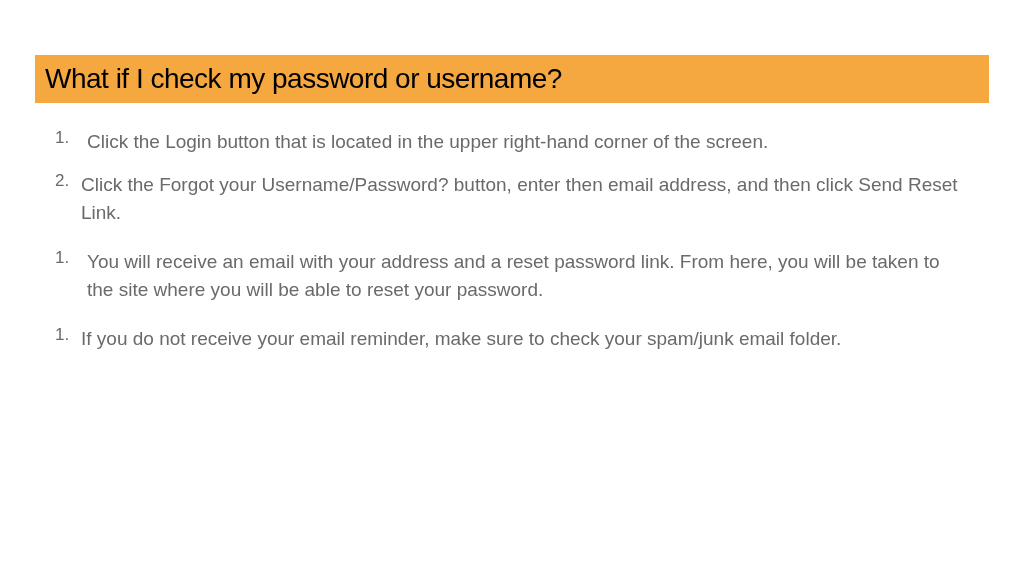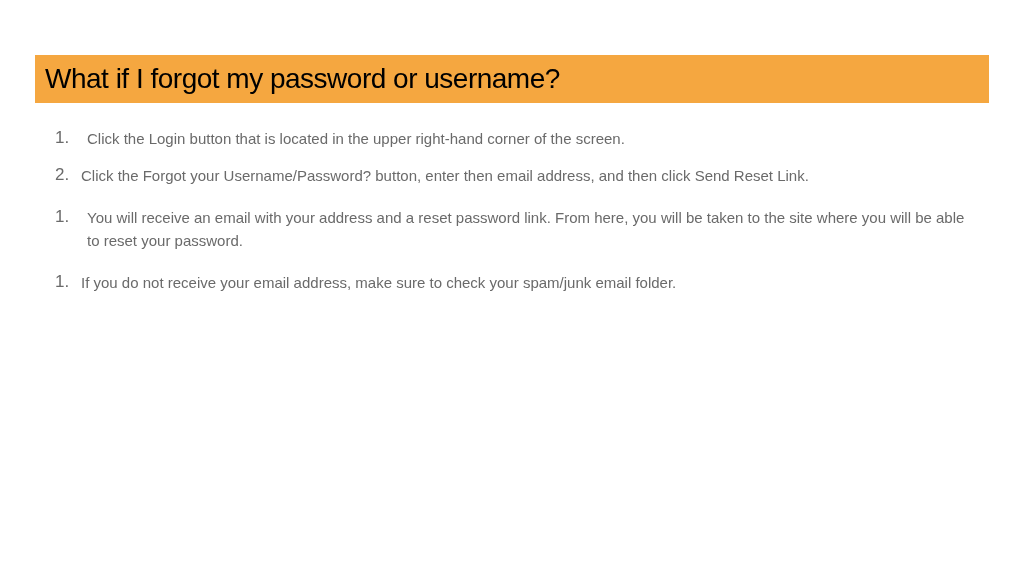--- a/index.html
+++ b/index.html
@@ -35,37 +35,37 @@
     }
     .step-number {
       font-family: 'Comic Sans MS', cursive, sans-serif;
       font-size: 17px;
       color: #6a6a6a;
       min-width: 26px;
       text-align: left;
     }
     .step-text {
       font-family: 'Comic Sans MS', cursive, sans-serif;
-      font-size: 15px;
+      font-size: 19px;
       color: #6a6a6a;
       line-height: 1.5;
       flex: 1;
     }
     .group-gap {
       margin-bottom: 20px;
     }
     .slight-indent .step-text {
       padding-left: 6px;
     }
   </style>
 </head>
 <body>
 
 <div class="title-bar">
-  <div class="title-text">What if I forgot my password or username?</div>
+  <div class="title-text">What if I check my password or username?</div>
 </div>
 
 <div class="content">
 
   <div class="step-row slight-indent">
     <div class="step-number">1.</div>
     <div class="step-text">Click the Login button that is located in the upper right-hand corner of the screen.</div>
   </div>
 
   <div class="step-row group-gap">
@@ -73,16 +73,16 @@
     <div class="step-text">Click the Forgot your Username/Password? button, enter then email address, and then click Send Reset Link.</div>
   </div>
 
   <div class="step-row slight-indent group-gap">
     <div class="step-number">1.</div>
     <div class="step-text">You will receive an email with your address and a reset password link. From here, you will be taken to the site where you will be able to reset your password.</div>
   </div>
 
   <div class="step-row">
     <div class="step-number">1.</div>
-    <div class="step-text">If you do not receive your email address, make sure to check your spam/junk email folder.</div>
+    <div class="step-text">If you do not receive your email reminder, make sure to check your spam/junk email folder.</div>
   </div>
 
 </div>
 
 </body></html>

